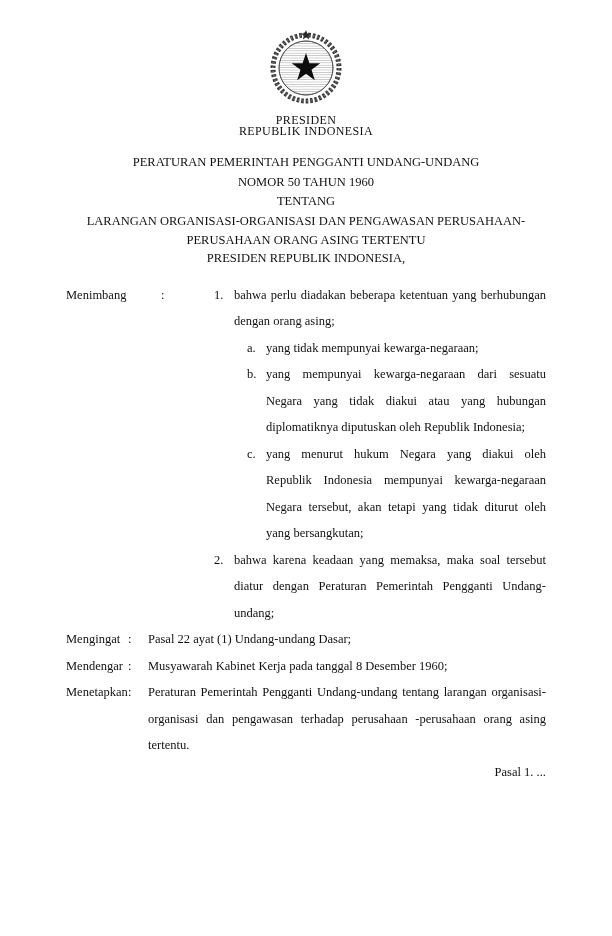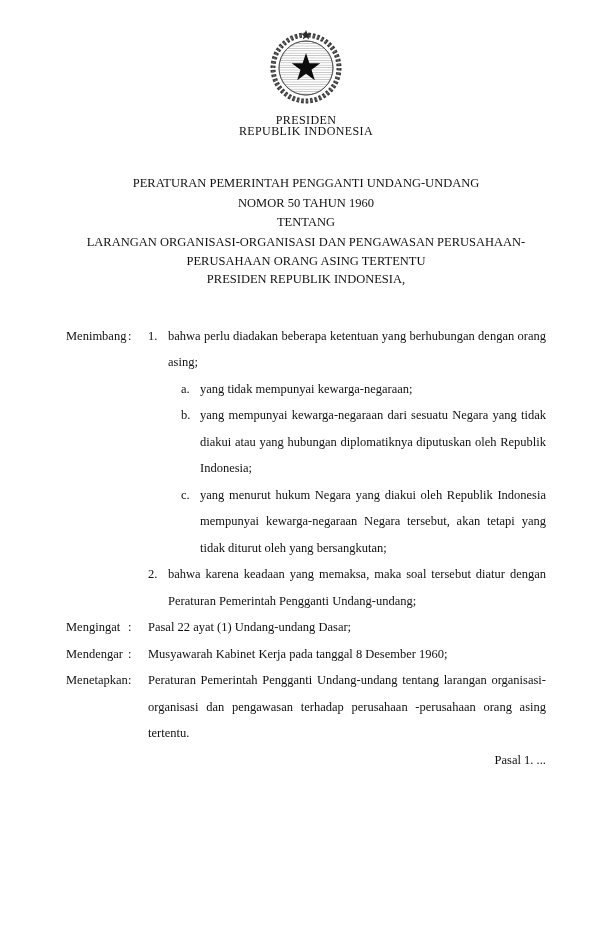--- a/index.html
+++ b/index.html
@@ -10,24 +10,24 @@
     color:#101010;
     font-family:"Liberation Serif", serif;
     font-size:12.5px;
     position:relative;
     padding:28px 66px 0 66px;
     overflow:hidden;
   }
   .emblem-wrap { text-align:center; }
   .emblem-svg { display:inline-block; }
   .emblem-caption { margin-top:3px; font-size:12px; line-height:11px; letter-spacing:0.4px; }
-  .title-block { text-align:center; margin-top:37px; line-height:19.5px; }
+  .title-block { text-align:center; margin-top:16px; line-height:19.5px; }
   .salutation { text-align:center; }
   .section { display:flex; }
-  .section.first { margin-top:36px; }
+  .section.first { margin-top:16px;gap:33px; }
   .sec-label { width:62px; flex:0 0 62px; }
   .sec-colon { width:20px; flex:0 0 20px; text-align:left; }
   .sec-content { flex:1 1 auto; line-height:26.5px; }
   .body-lh { line-height:26.5px; }
   .num-item { display:flex; }
   .num-item .num { width:20px; flex:0 0 20px; }
   .num-item .txt { flex:1 1 auto; }
   .sub-item { display:flex; margin-left:33px; }
   .sub-item .num { width:19px; flex:0 0 19px; }
   .sub-item .txt { flex:1 1 auto; }

